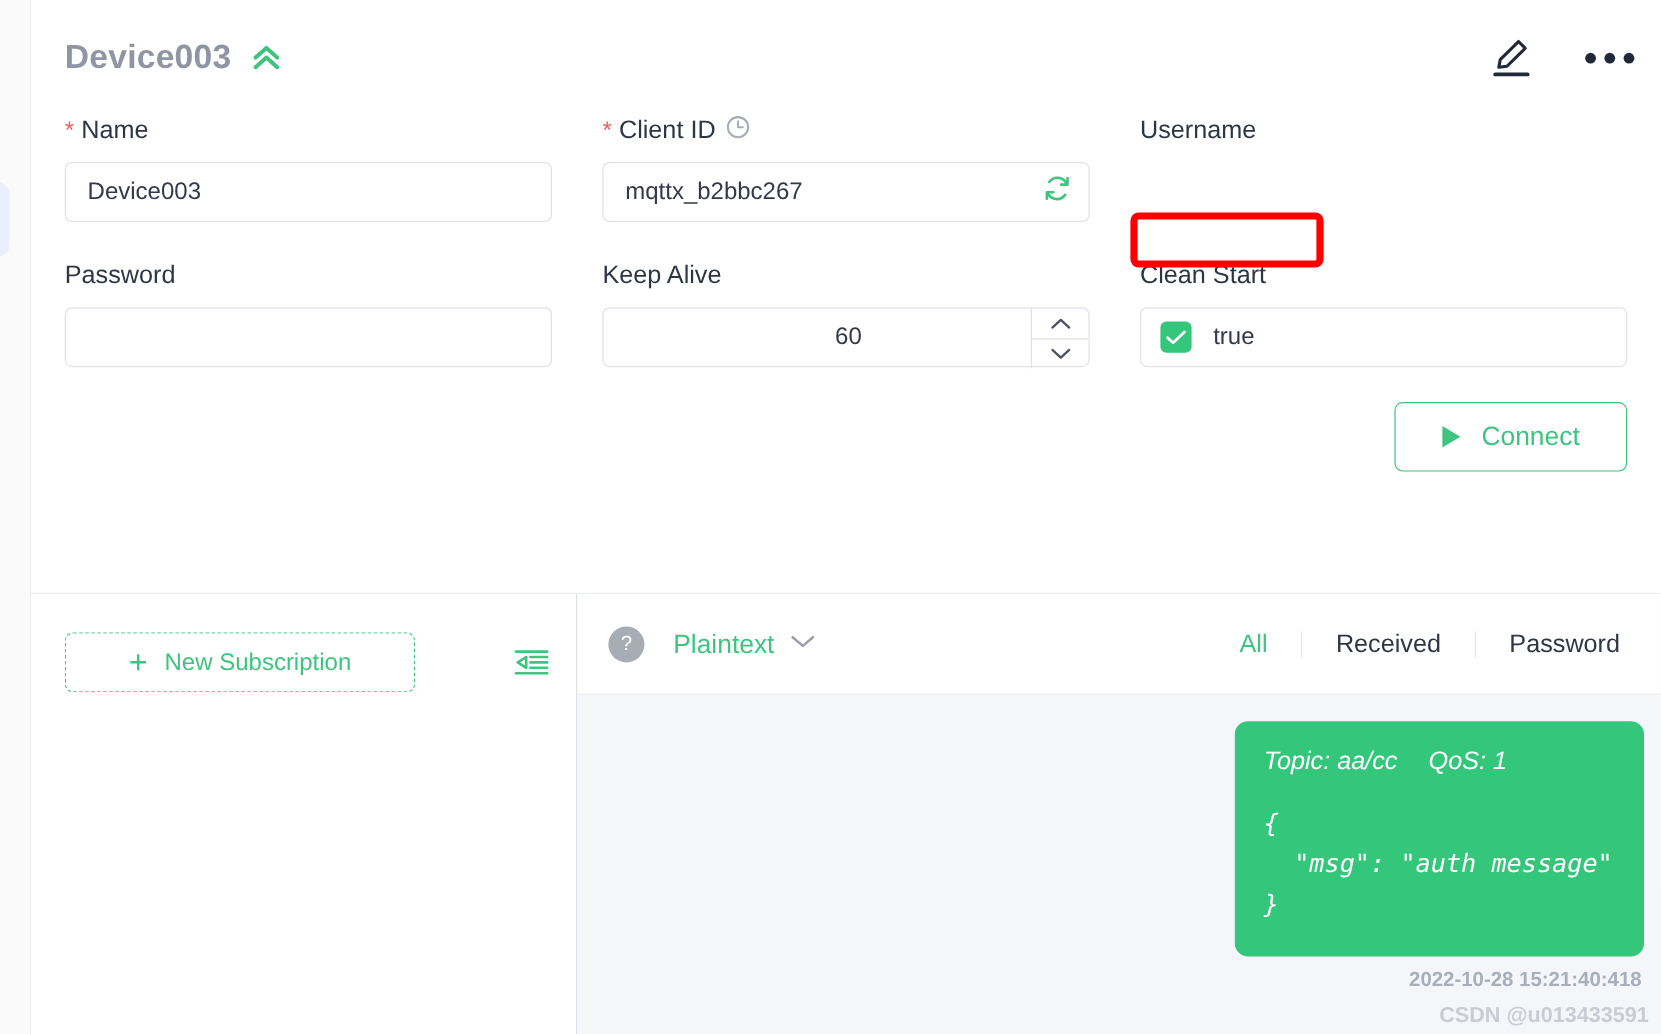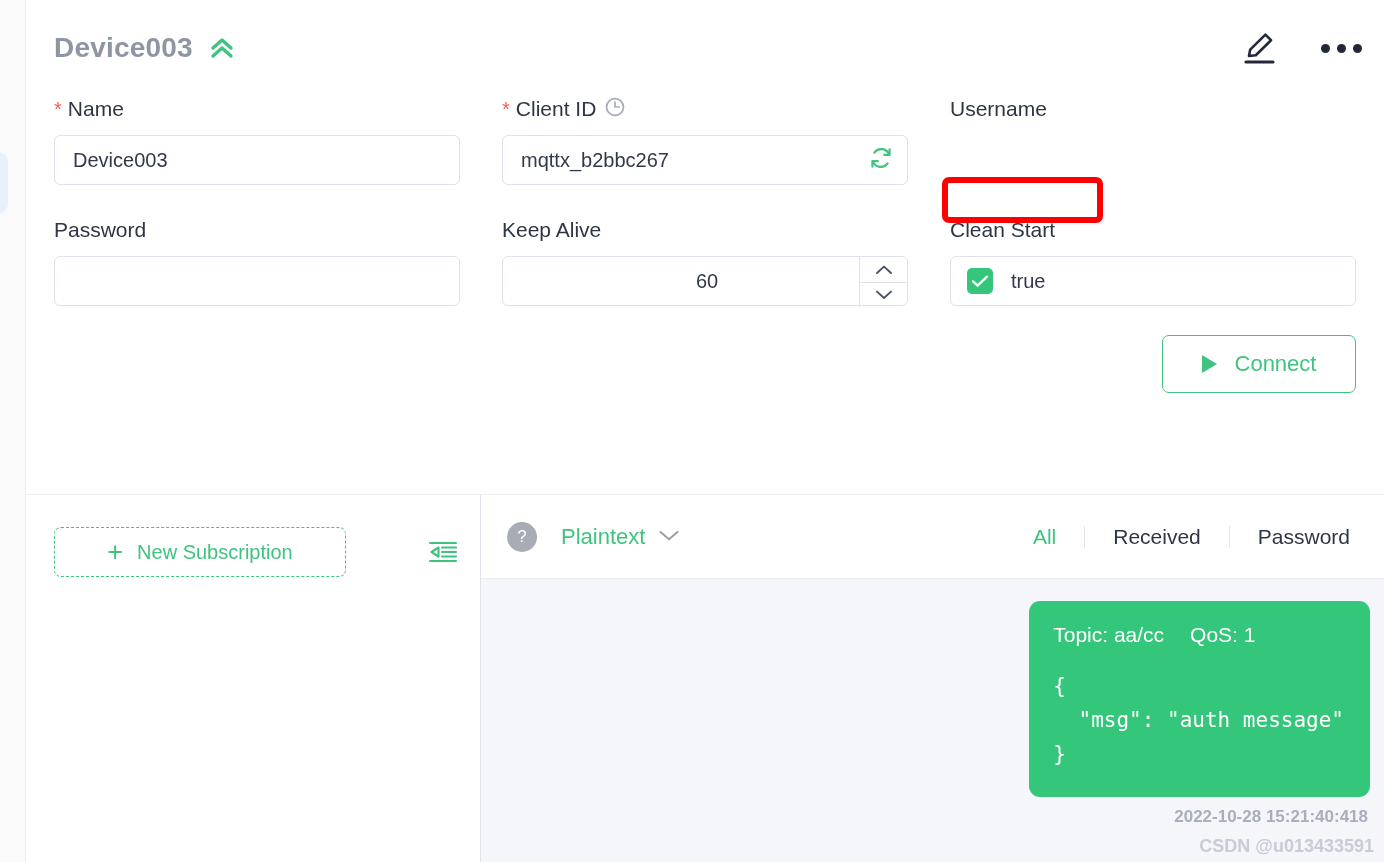--- a/index.html
+++ b/index.html
@@ -274,20 +274,21 @@
   .msg-row {
     display: flex;
     justify-content: flex-end;
   }
   .bubble {
     background: #34c77b;
     border-radius: 11px;
     color: #fff;
     padding: 22px 26px 26px 24px;
     max-width: 470px;
+    font-style: italic;
   }
   .bubble-meta {
     font-size: 21px;
     color: #ffffff;
     display: flex;
     gap: 26px;
     margin-bottom: 22px;
     white-space: nowrap;
   }
   .bubble-body {

